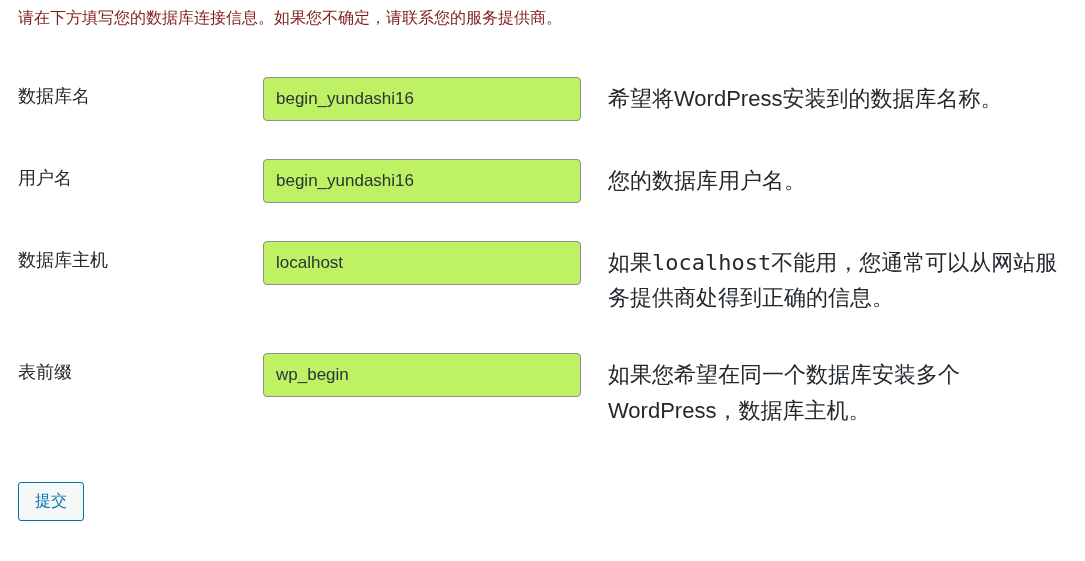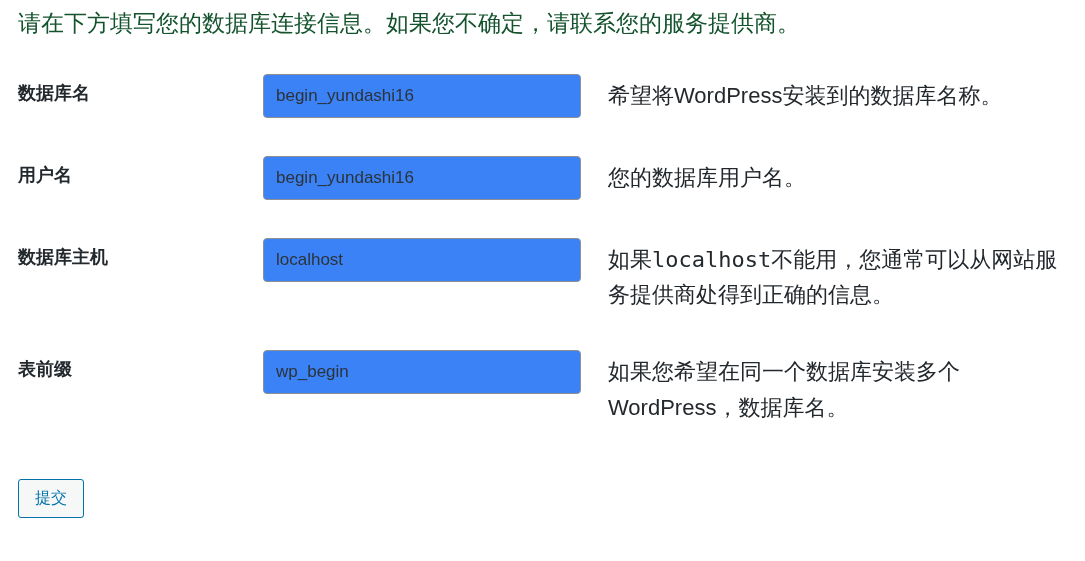--- a/index.html
+++ b/index.html
@@ -9,34 +9,34 @@
     }
     body {
       font-family: -apple-system, BlinkMacSystemFont, "Segoe UI", "PingFang SC", "Microsoft YaHei", sans-serif;
       font-size: 16px;
       color: #23282d;
       background: #ffffff;
       padding: 8px 18px;
       width: 1085px;
     }
     .intro {
-      font-size: 23px;
-      color: #14532d;
-      margin-bottom: 27px;
+      font-size: 16px;
+      color: #7f1d1d;
+      margin-bottom: 40px;
     }
     .form-table {
       width: 100%;
       border-collapse: collapse;
     }
     .form-table tr {
       vertical-align: top;
     }
     .form-table th {
       text-align: left;
-      font-weight: 700;
+      font-weight: 400;
       font-size: 18px;
       width: 245px;
       padding: 15px 10px 30px 0;
       vertical-align: top;
     }
     .form-table td.input-cell {
       width: 345px;
       padding: 8px 10px 30px 0;
       vertical-align: top;
     }
@@ -47,21 +47,21 @@
       line-height: 1.6;
       vertical-align: top;
     }
     input[type="text"] {
       width: 318px;
       height: 44px;
       padding: 8px 12px;
       font-size: 17px;
       border: 1px solid #8c8f94;
       border-radius: 4px;
-      background: #3b82f6;
+      background: #bef264;
       color: #2c3338;
       font-family: inherit;
     }
     .password-blur {
       width: 318px;
       height: 44px;
       padding: 8px 12px;
       font-size: 17px;
       border: 1px solid #8c8f94;
       border-radius: 4px;
@@ -125,20 +125,20 @@
       </td>
       <td class="desc-cell">
         <span>如果</span><span class="mono">localhost</span><span>不能用，您通常可以从网站服务提供商处得到正确的信息。</span>
       </td>
     </tr>
     <tr>
       <th>表前缀</th>
       <td class="input-cell">
         <input type="text" value="wp_begin" style="">
       </td>
-      <td class="desc-cell">如果您希望在同一个数据库安装多个WordPress，数据库名。</td>
+      <td class="desc-cell">如果您希望在同一个数据库安装多个WordPress，数据库主机。</td>
     </tr>
   </tbody>
 </table>
 
 <div class="submit-area">
   <button class="button-primary">提交</button>
 </div>
 
 </body></html>

